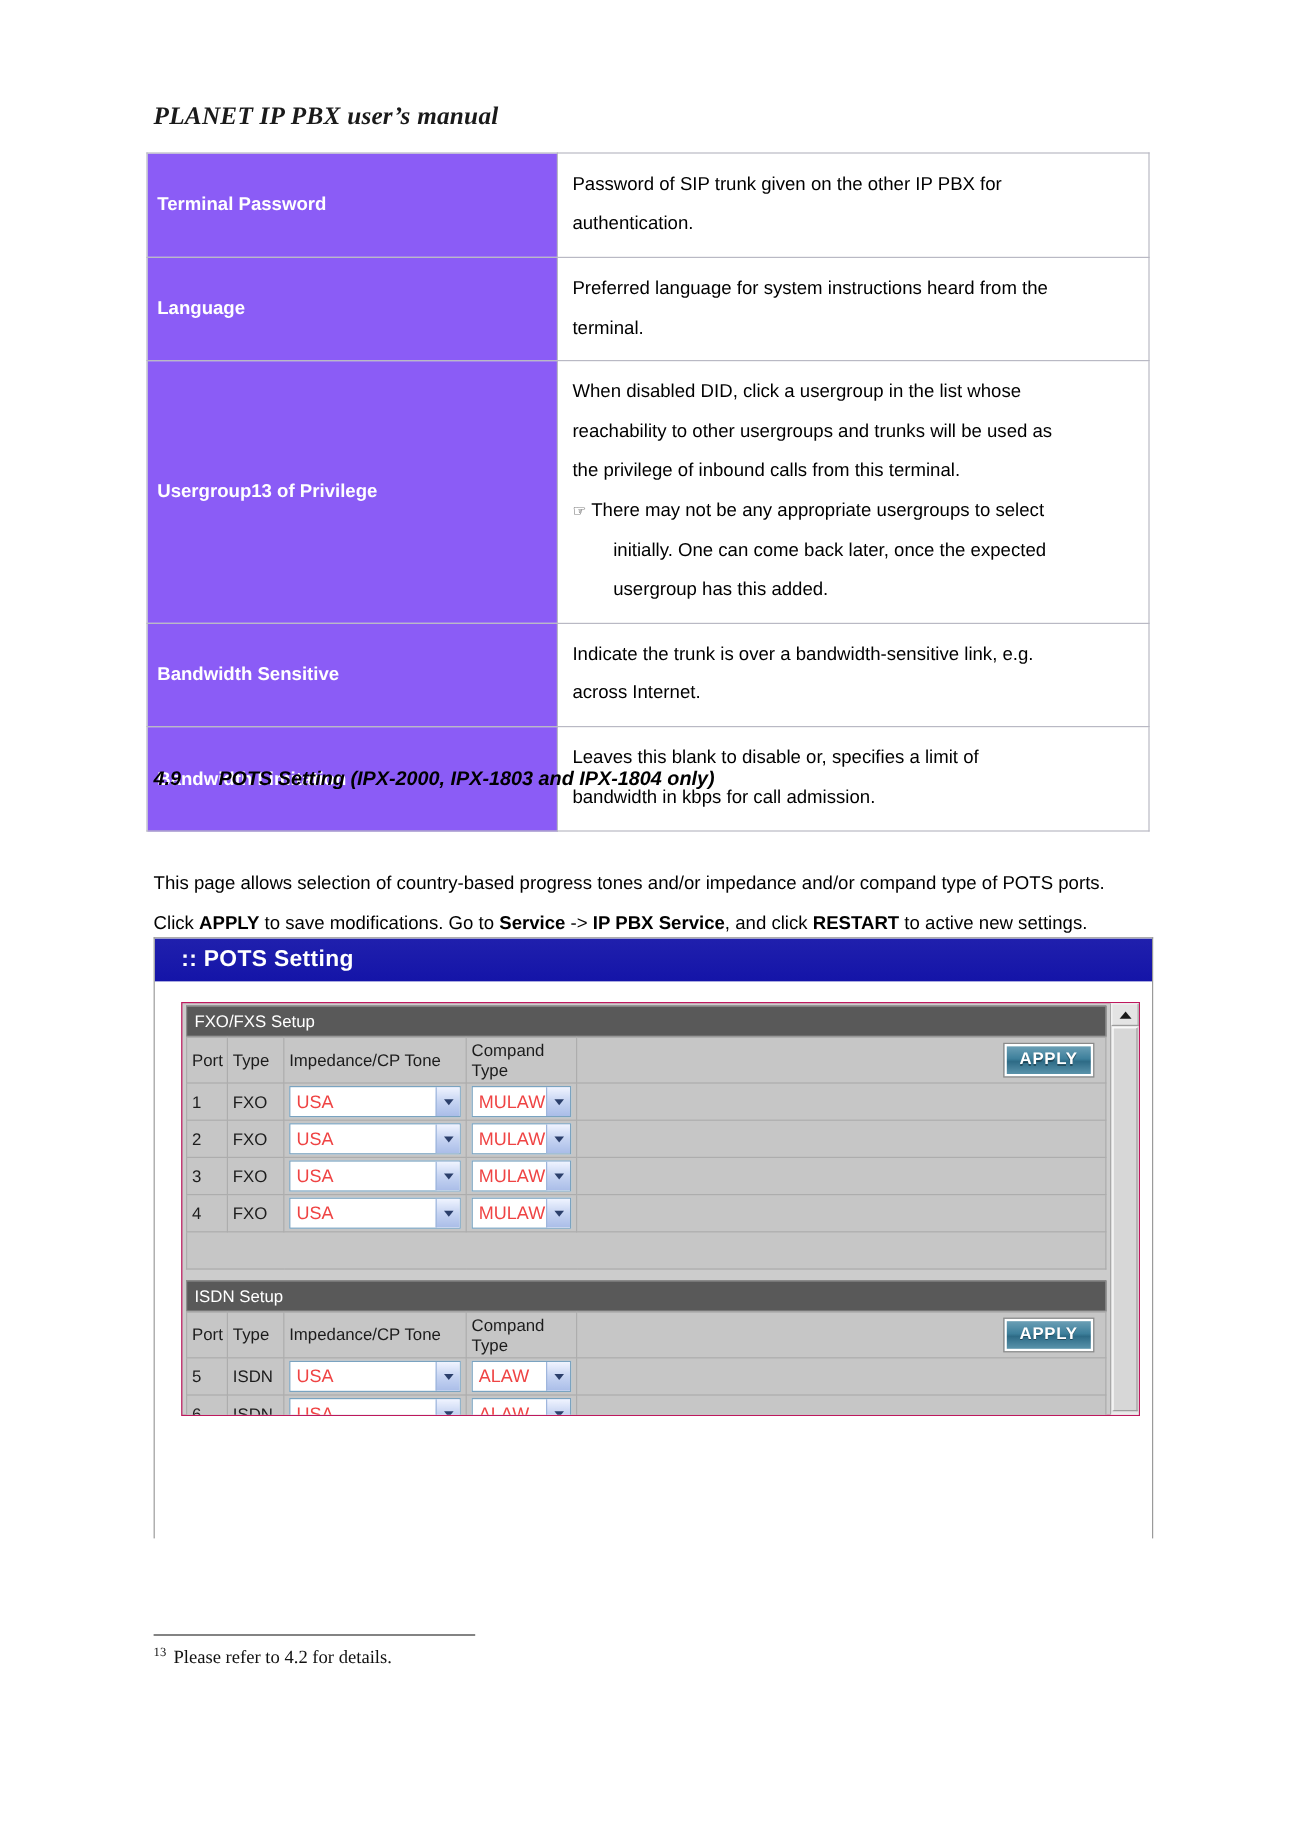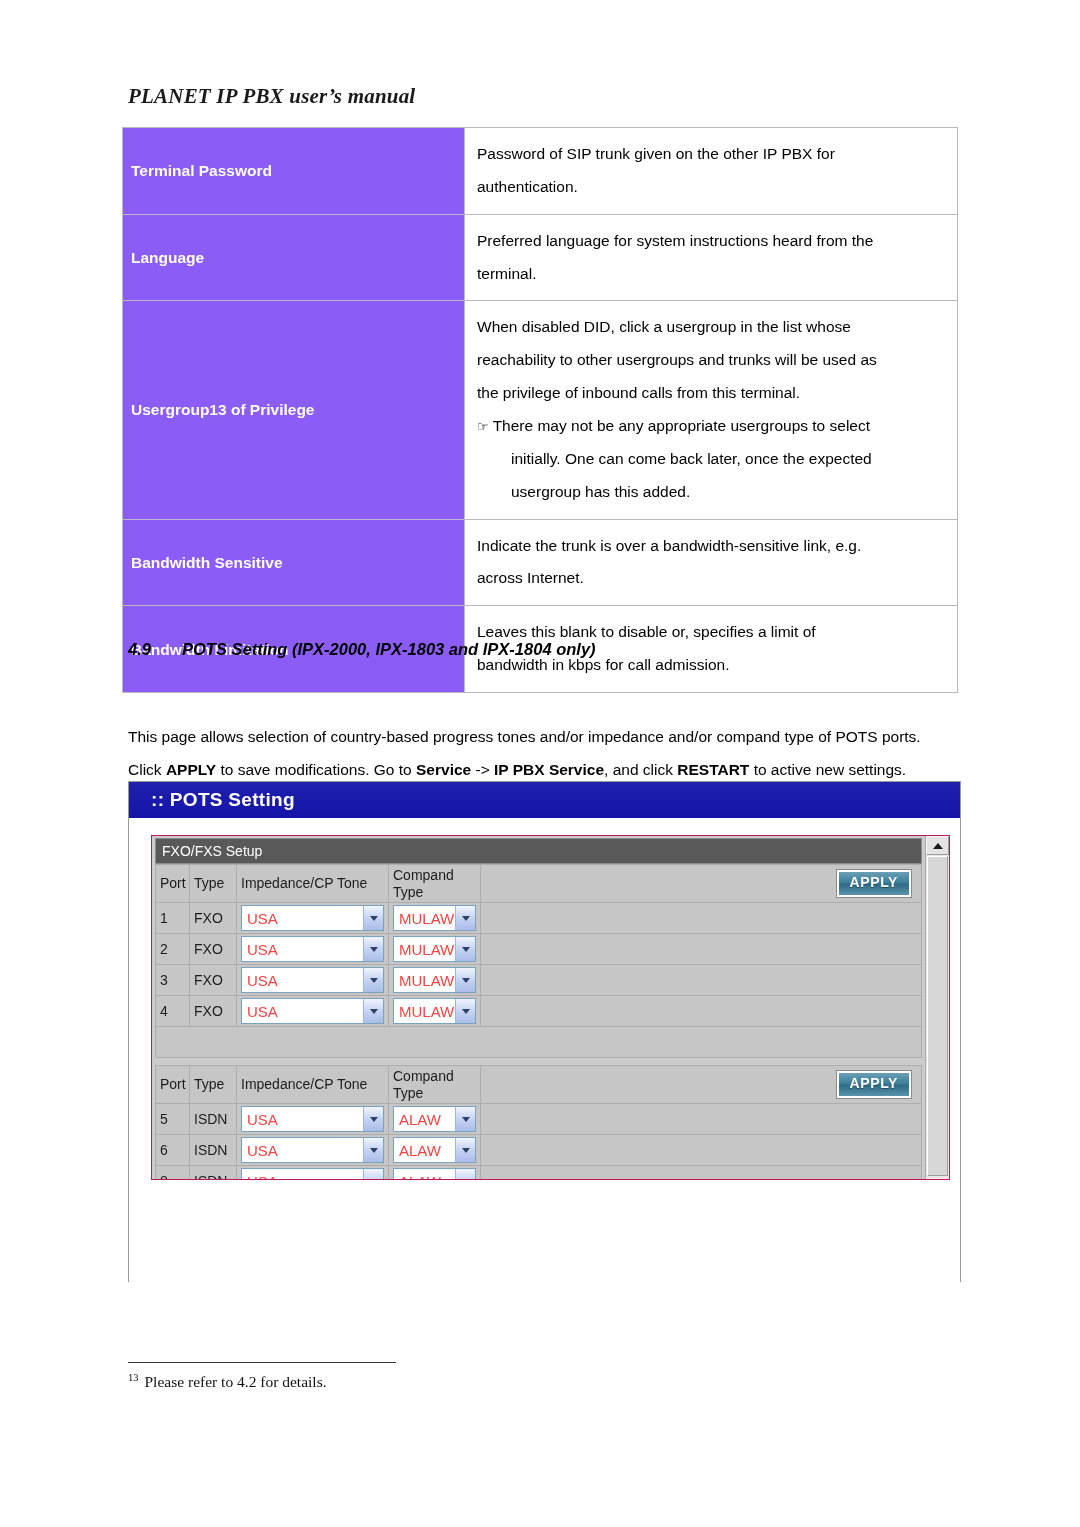--- a/index.html
+++ b/index.html
@@ -485,20 +485,21 @@
             </tr>
 
             <tr class="spacer-row">
               <td colspan="5"></td>
             </tr>
           </tbody>
         </table>
 
         <div class="gap"></div>
 
+        <div class="sec-strip">ISDN Setup</div>
 
         <table class="grid">
           <tbody>
             <tr class="hdr">
               <td class="c-port">Port</td>
               <td class="c-type">Type</td>
               <td class="c-imp">Impedance/CP Tone</td>
               <td class="c-comp">Compand Type</td>
               <td class="c-pad apply-cell">
                 <span class="apply-btn">APPLY</span>

